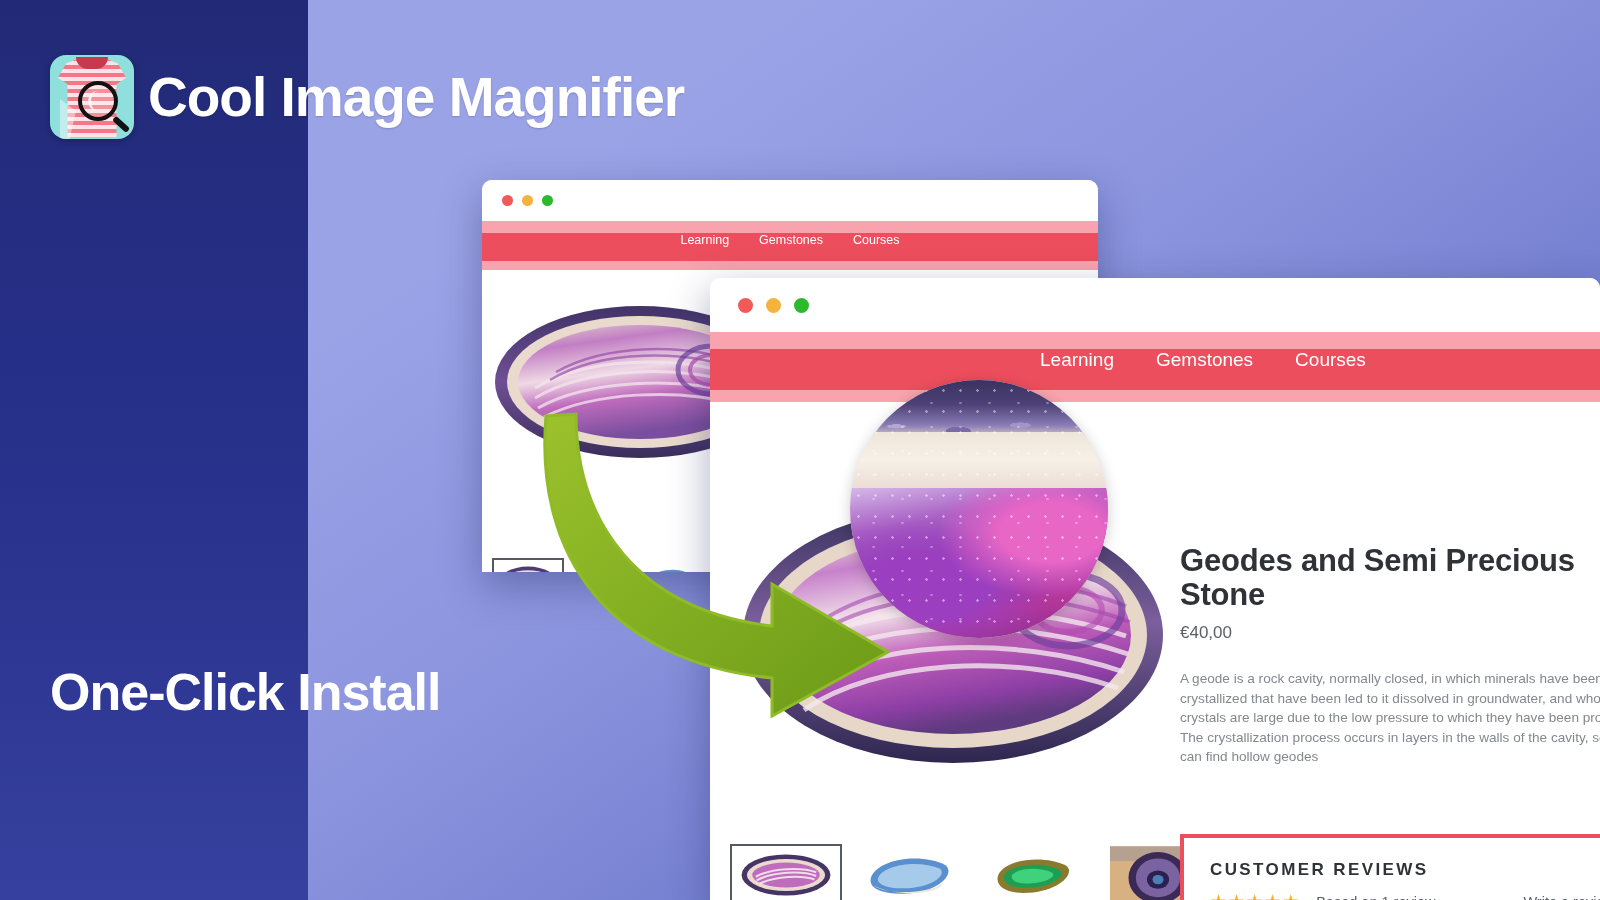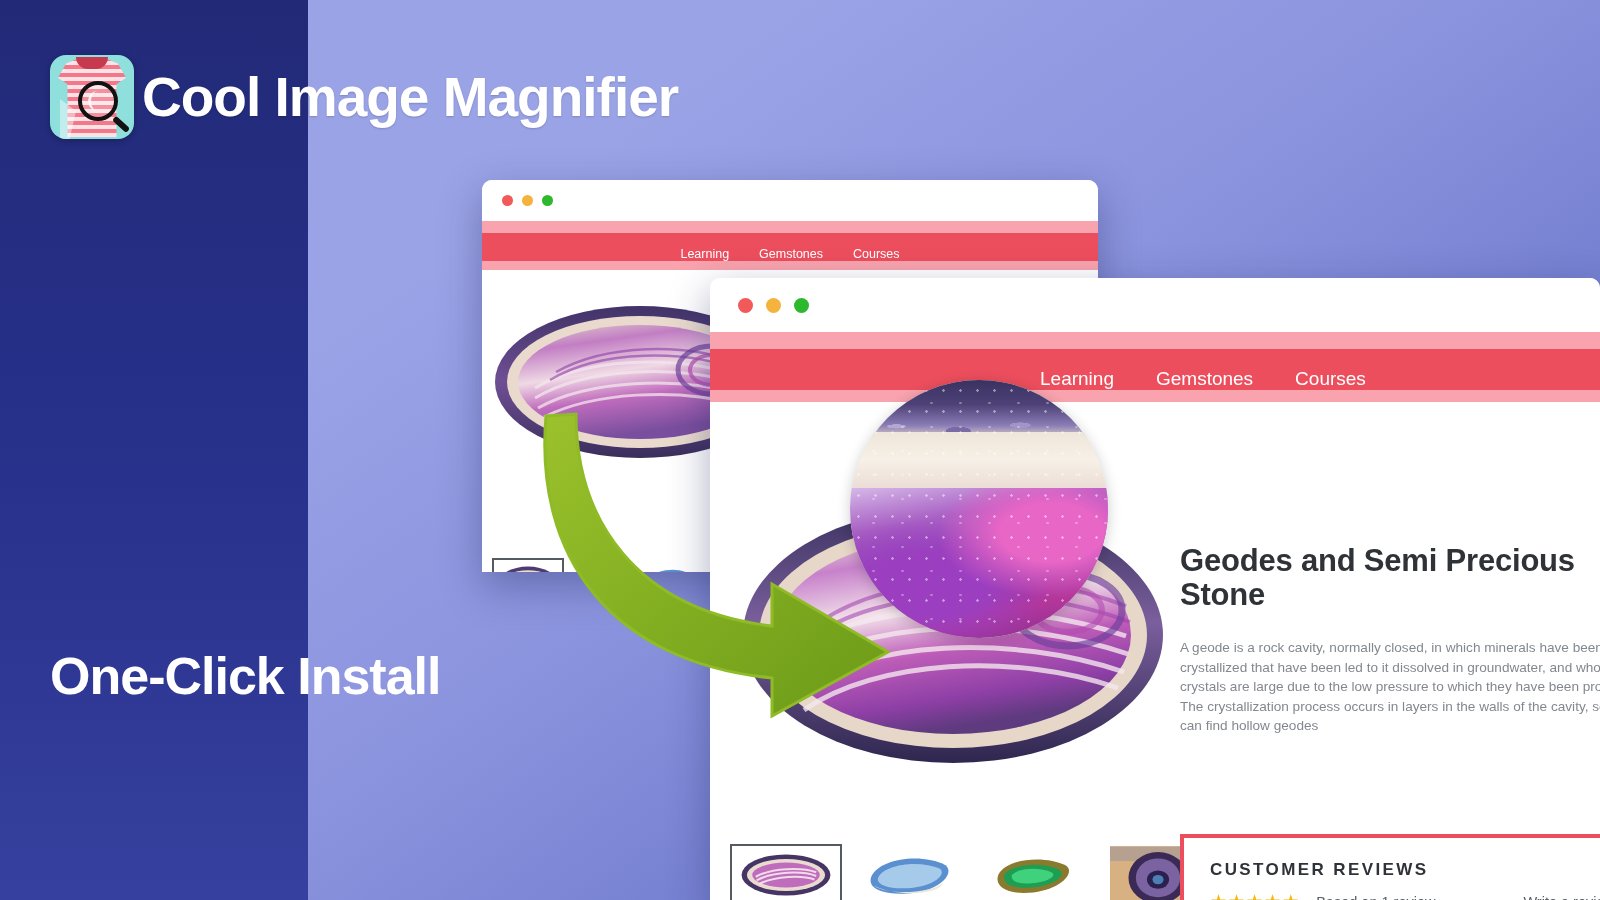--- a/index.html
+++ b/index.html
@@ -24,21 +24,21 @@
     left: 0; top: 0;
     width: 308px; height: 900px;
     background: linear-gradient(180deg, #222a77 0%, #263089 45%, #36409e 100%);
     z-index: 6;
   }
 
   
   #brand {
     position: absolute;
     left: 50px; top: 55px;
-    display: flex; align-items: center; gap: 8px;
+    display: flex; align-items: center; gap: 14px;
     z-index: 8;
   }
   #app-icon {
     position: relative;
     width: 84px; height: 84px;
     border-radius: 16px;
     overflow: hidden;
     background: #8fe0dc;
     flex: 0 0 auto;
     box-shadow: 0 2px 6px rgba(0,0,0,.25);
@@ -99,21 +99,21 @@
     font-size: 55px;
     font-weight: bold;
     letter-spacing: -1px;
     white-space: nowrap;
     text-shadow: 0 1px 2px rgba(0,0,0,.18);
   }
 
   
   #headline {
     position: absolute;
-    left: 50px; top: 646px;
+    left: 50px; top: 662px;
     color: #ffffff;
     font-size: 52px;
     font-weight: bold;
     letter-spacing: -1px;
     white-space: nowrap;
     z-index: 8;
   }
   #subcopy {
     position: absolute;
     left: 50px; top: 712px;
@@ -150,21 +150,21 @@
   #window-back  .dot { width: 11px; height: 11px; }
   #window-front .dot { width: 15px; height: 15px; }
   .dot.red    { background: #f15a59; }
   .dot.yellow { background: #f3b33d; }
   .dot.green  { background: #2eb82e; }
 
   .navwrap { width: 100%; }
   .nav-stripe-light { background: #f8a3ad; width: 100%; }
   .nav-bar {
     background: #ec4e5d;
-    display: flex; align-items: flex-end;
+    display: flex; align-items: flex-start;
     color: #ffffff;
     width: 100%;
   }
   #window-back .nav-stripe-light { height: 12px; }
   #window-back .nav-bar { height: 28px; justify-content: center; gap: 30px; font-size: 12.5px; }
   #window-back .nav-stripe-light.bottom { height: 9px; }
 
   #window-front .nav-stripe-light { height: 17px; }
   #window-front .nav-bar { height: 41px; gap: 42px; font-size: 19px; padding-left: 330px; }
   #window-front .nav-stripe-light.bottom { height: 12px; }
@@ -526,20 +526,21 @@
             <ellipse cx="52" cy="34" rx="24" ry="21" fill="#7a63a0"></ellipse>
             <ellipse cx="52" cy="36" rx="12" ry="10" fill="#2b2150"></ellipse>
             <ellipse cx="52" cy="36" rx="6" ry="5" fill="#4d7fb5"></ellipse>
           </svg>
         </div>
 
       </div>
 
       <div id="product-pane">
         <div id="product-title">Geodes and Semi Precious Stone</div>
+        <div id="product-price">€40,00</div>
         <div id="product-desc">A geode is a rock cavity, normally closed, in which minerals have been crystallized that have been led to it dissolved in groundwater, and whose crystals are large due to the low pressure to which they have been produced. The crystallization process occurs in layers in the walls of the cavity, so you can find hollow geodes</div>
       </div>
 
       <div id="reviews-box">
         <div id="reviews-title">CUSTOMER REVIEWS</div>
         <div id="reviews-summary">
           <span class="stars">★★★★★</span>
           <span id="reviews-count">Based on 1 review</span>
           <span id="write-review">Write a review</span>
         </div>

